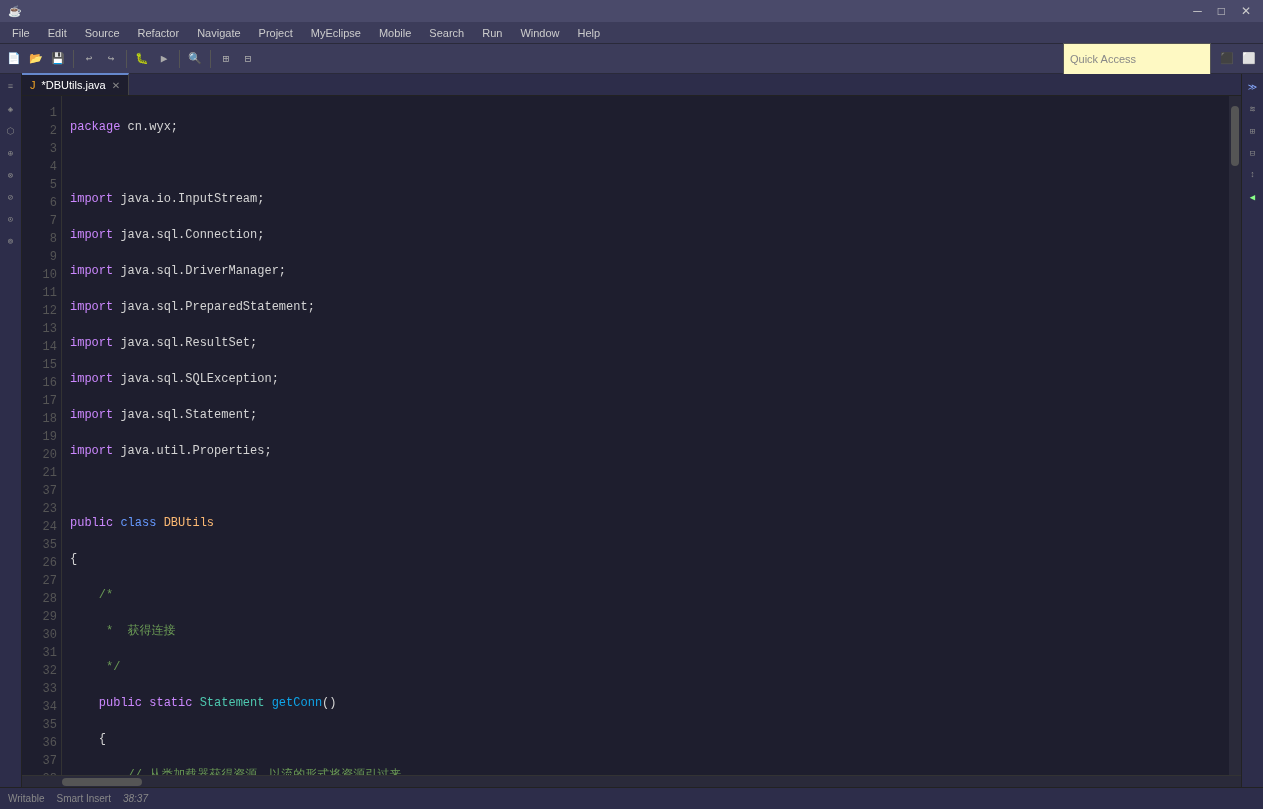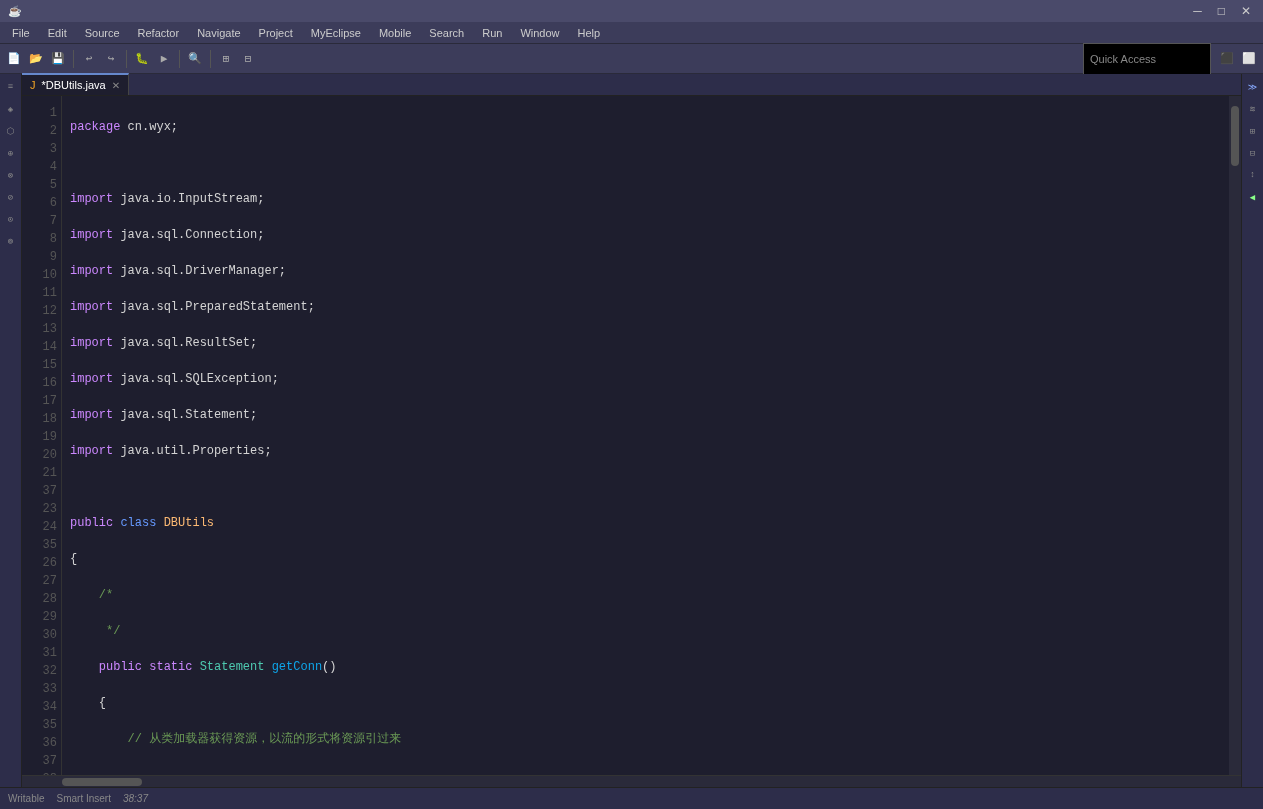--- a/index.html
+++ b/index.html
@@ -54,27 +54,27 @@
       width: 20px;
       height: 20px;
       cursor: pointer;
       border-radius: 2px;
       color: #aaa;
       font-size: 11px;
     }
     .toolbar-separator { width: 1px; height: 18px; background: #555; margin: 0 3px; }
     .quick-access-box {
       margin-left: auto;
-      background: #000000;
+      background: #fef9c3;
       border: 1px solid #555;
       color: #aaa;
       font-size: 11px;
       font-family: Arial, sans-serif;
       padding: 15px 6px;
-      width: 128px;
+      width: 148px;
       height: 18px;
       display: flex;
       align-items: center;
     }
 
     
     #main-layout {
       display: flex;
       height: calc(809px - 22px - 22px - 30px - 22px);
     }
@@ -367,20 +367,21 @@
 <div class="line"><span class="kw">import</span><span class="normal"> java.sql.DriverManager;</span></div>
 <div class="line"><span class="kw">import</span><span class="normal"> java.sql.PreparedStatement;</span></div>
 <div class="line"><span class="kw">import</span><span class="normal"> java.sql.ResultSet;</span></div>
 <div class="line"><span class="kw">import</span><span class="normal"> java.sql.SQLException;</span></div>
 <div class="line"><span class="kw">import</span><span class="normal"> java.sql.Statement;</span></div>
 <div class="line"><span class="kw">import</span><span class="normal"> java.util.Properties;</span></div>
 <div class="line">&nbsp;</div>
 <div class="line"><span class="kw">public</span><span class="normal"> </span><span class="kw-blue">class</span><span class="normal"> </span><span class="class-name">DBUtils</span></div>
 <div class="line"><span class="normal">{</span></div>
 <div class="line"><span class="normal">    </span><span class="comment">/*</span></div>
+<div class="line"><span class="comment">     *  获得连接</span></div>
 <div class="line"><span class="comment">     */</span></div>
 <div class="line"><span class="normal">    </span><span class="kw">public</span><span class="normal"> </span><span class="kw">static</span><span class="normal"> </span><span class="type">Statement</span><span class="normal"> </span><span class="method">getConn</span><span class="normal">()</span></div>
 <div class="line"><span class="normal">    {</span></div>
 <div class="line"><span class="normal">        </span><span class="comment">// 从类加载器获得资源，以流的形式将资源引过来</span></div>
 
 
 
 
 
 

